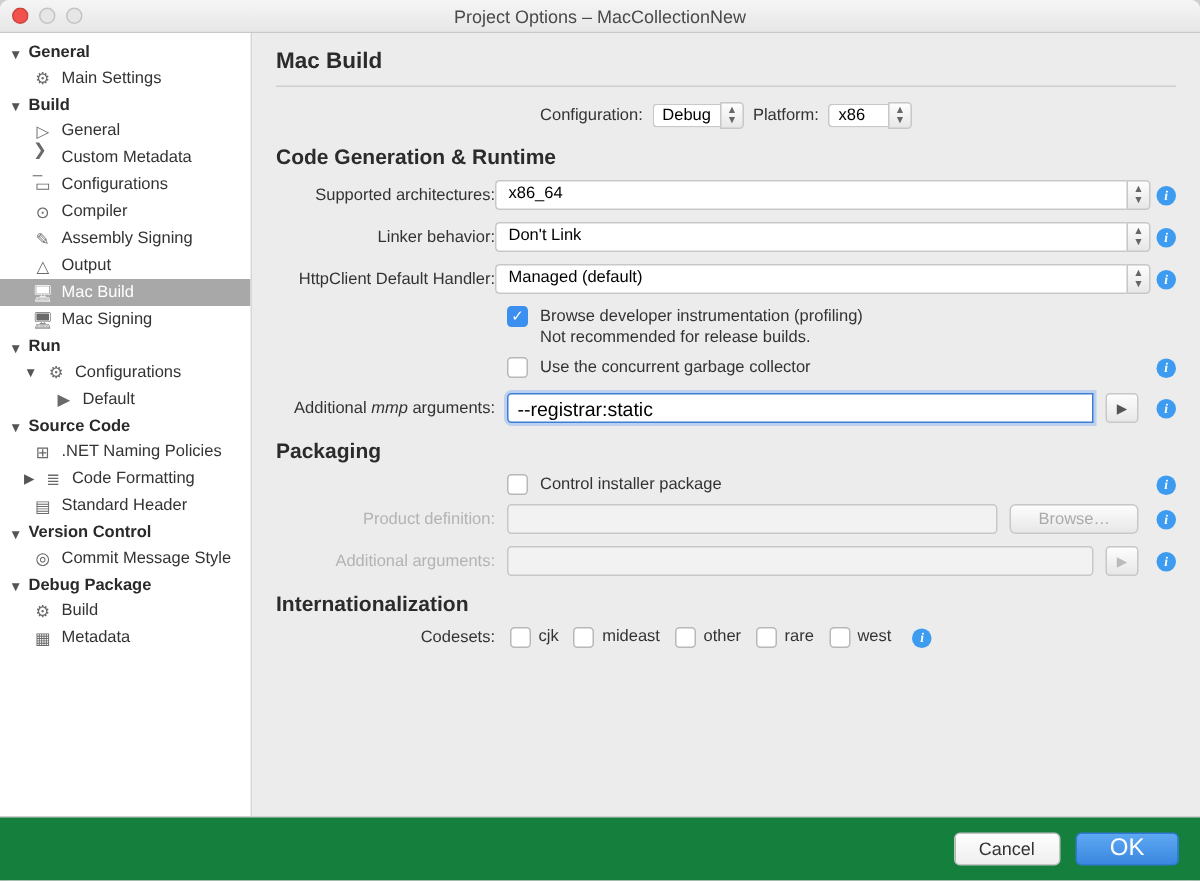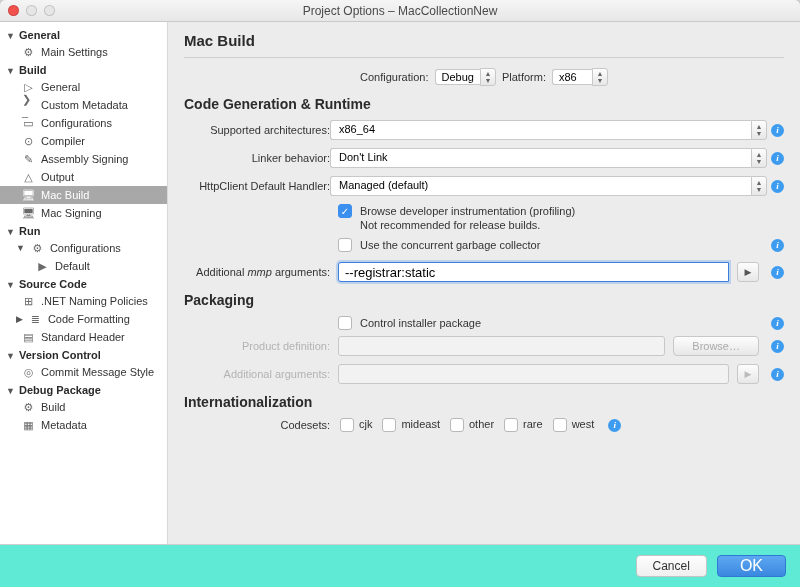--- a/index.html
+++ b/index.html
@@ -104,21 +104,21 @@
 .browse-btn {
   height: 20px; padding: 0 18px; background: linear-gradient(#fdfdfd,#e7e7e7);
   border: 1px solid #c8c8c8; border-radius: 4px; font-size: 11px; color: #aaa;
 }
 
 .codesets { display: flex; align-items: center; gap: 10px; padding-left: 0; }
 .codesets .lblr { width: 146px; text-align: right; font-size: 11px; color: #333; }
 .cs-item { display: flex; align-items: flex-start; gap: 5px; font-size: 11px; color: #333; }
 
 .footer {
-  height: 43px; border-top: 1px solid #cfcfcf; background: #5eead4;
+  height: 43px; border-top: 1px solid #cfcfcf; background: #15803d;
   display: flex; align-items: center; justify-content: flex-end; gap: 10px;
   padding: 0 14px;
 }
 .btn-std {
   height: 22px; padding: 0 16px; border: 1px solid #c4c4c4; border-radius: 4px;
   background: linear-gradient(#fefefe,#efefef); font-size: 12px; color: #333;
 }
 .btn-primary {
   height: 22px; padding: 0 22px; border: 1px solid #2f78d4; border-radius: 4px;
   background: linear-gradient(#5ea8f2,#3a87e0); font-size: 16px; color: #fff;

